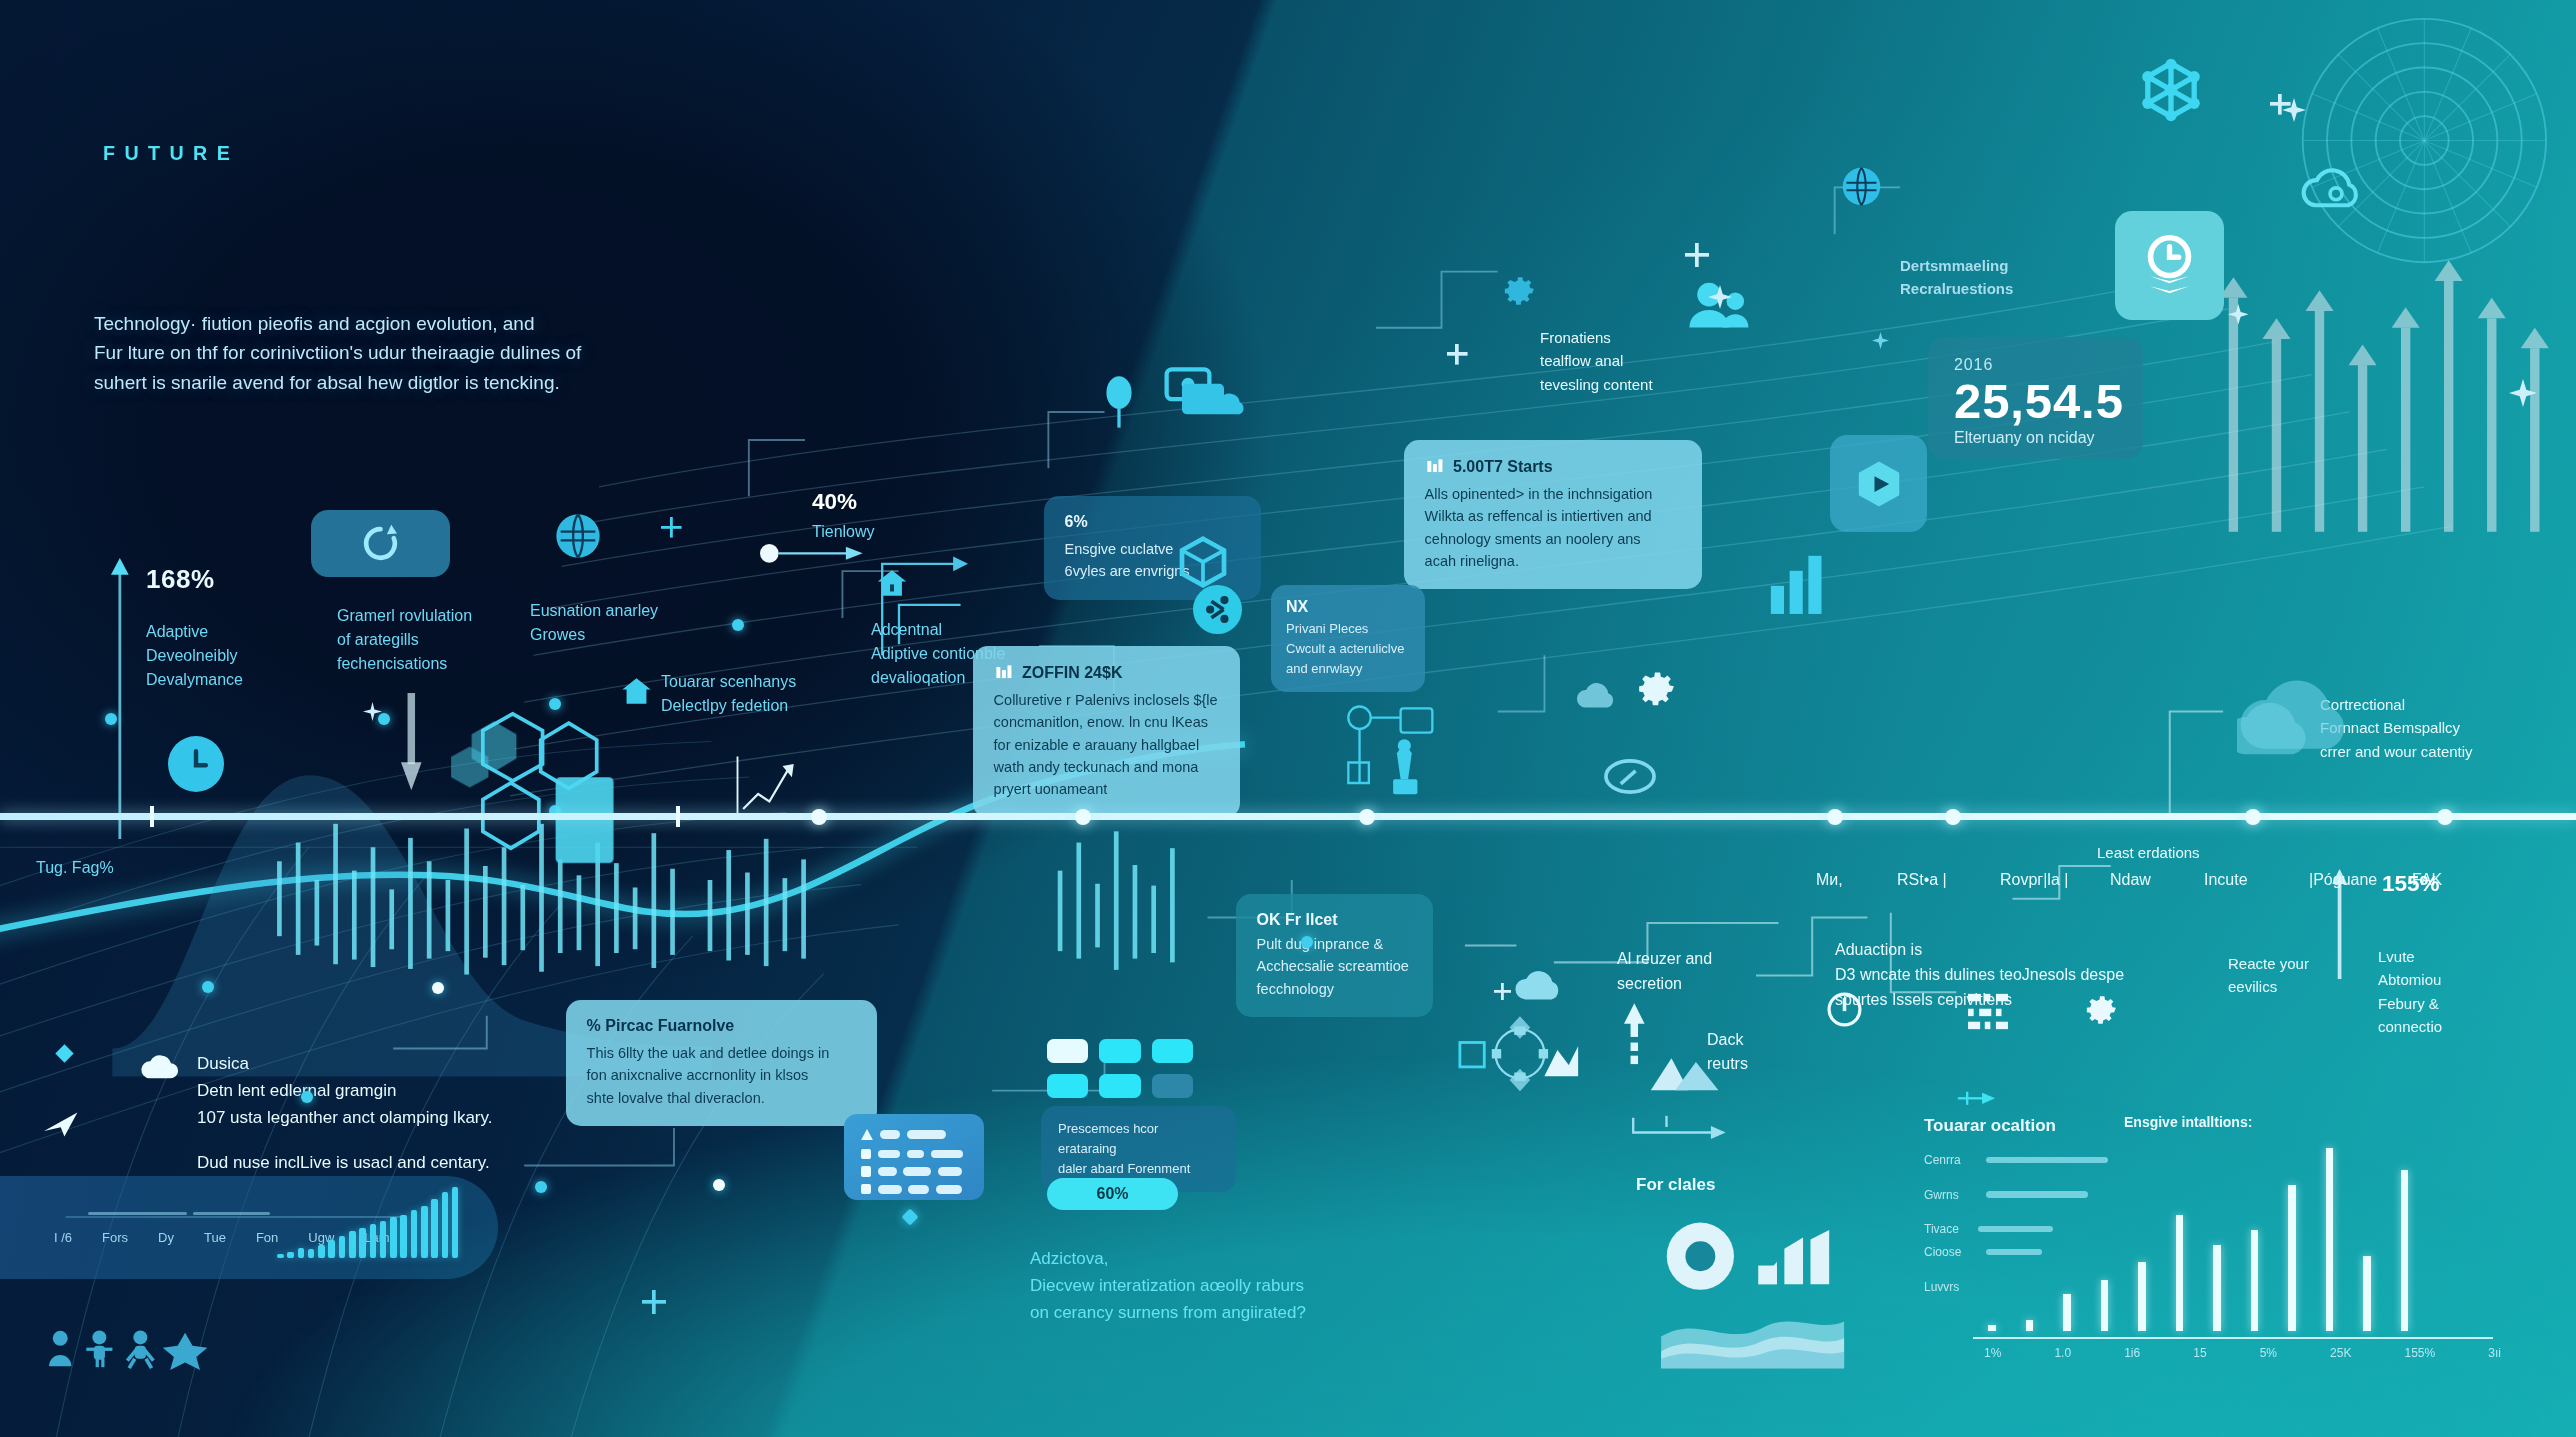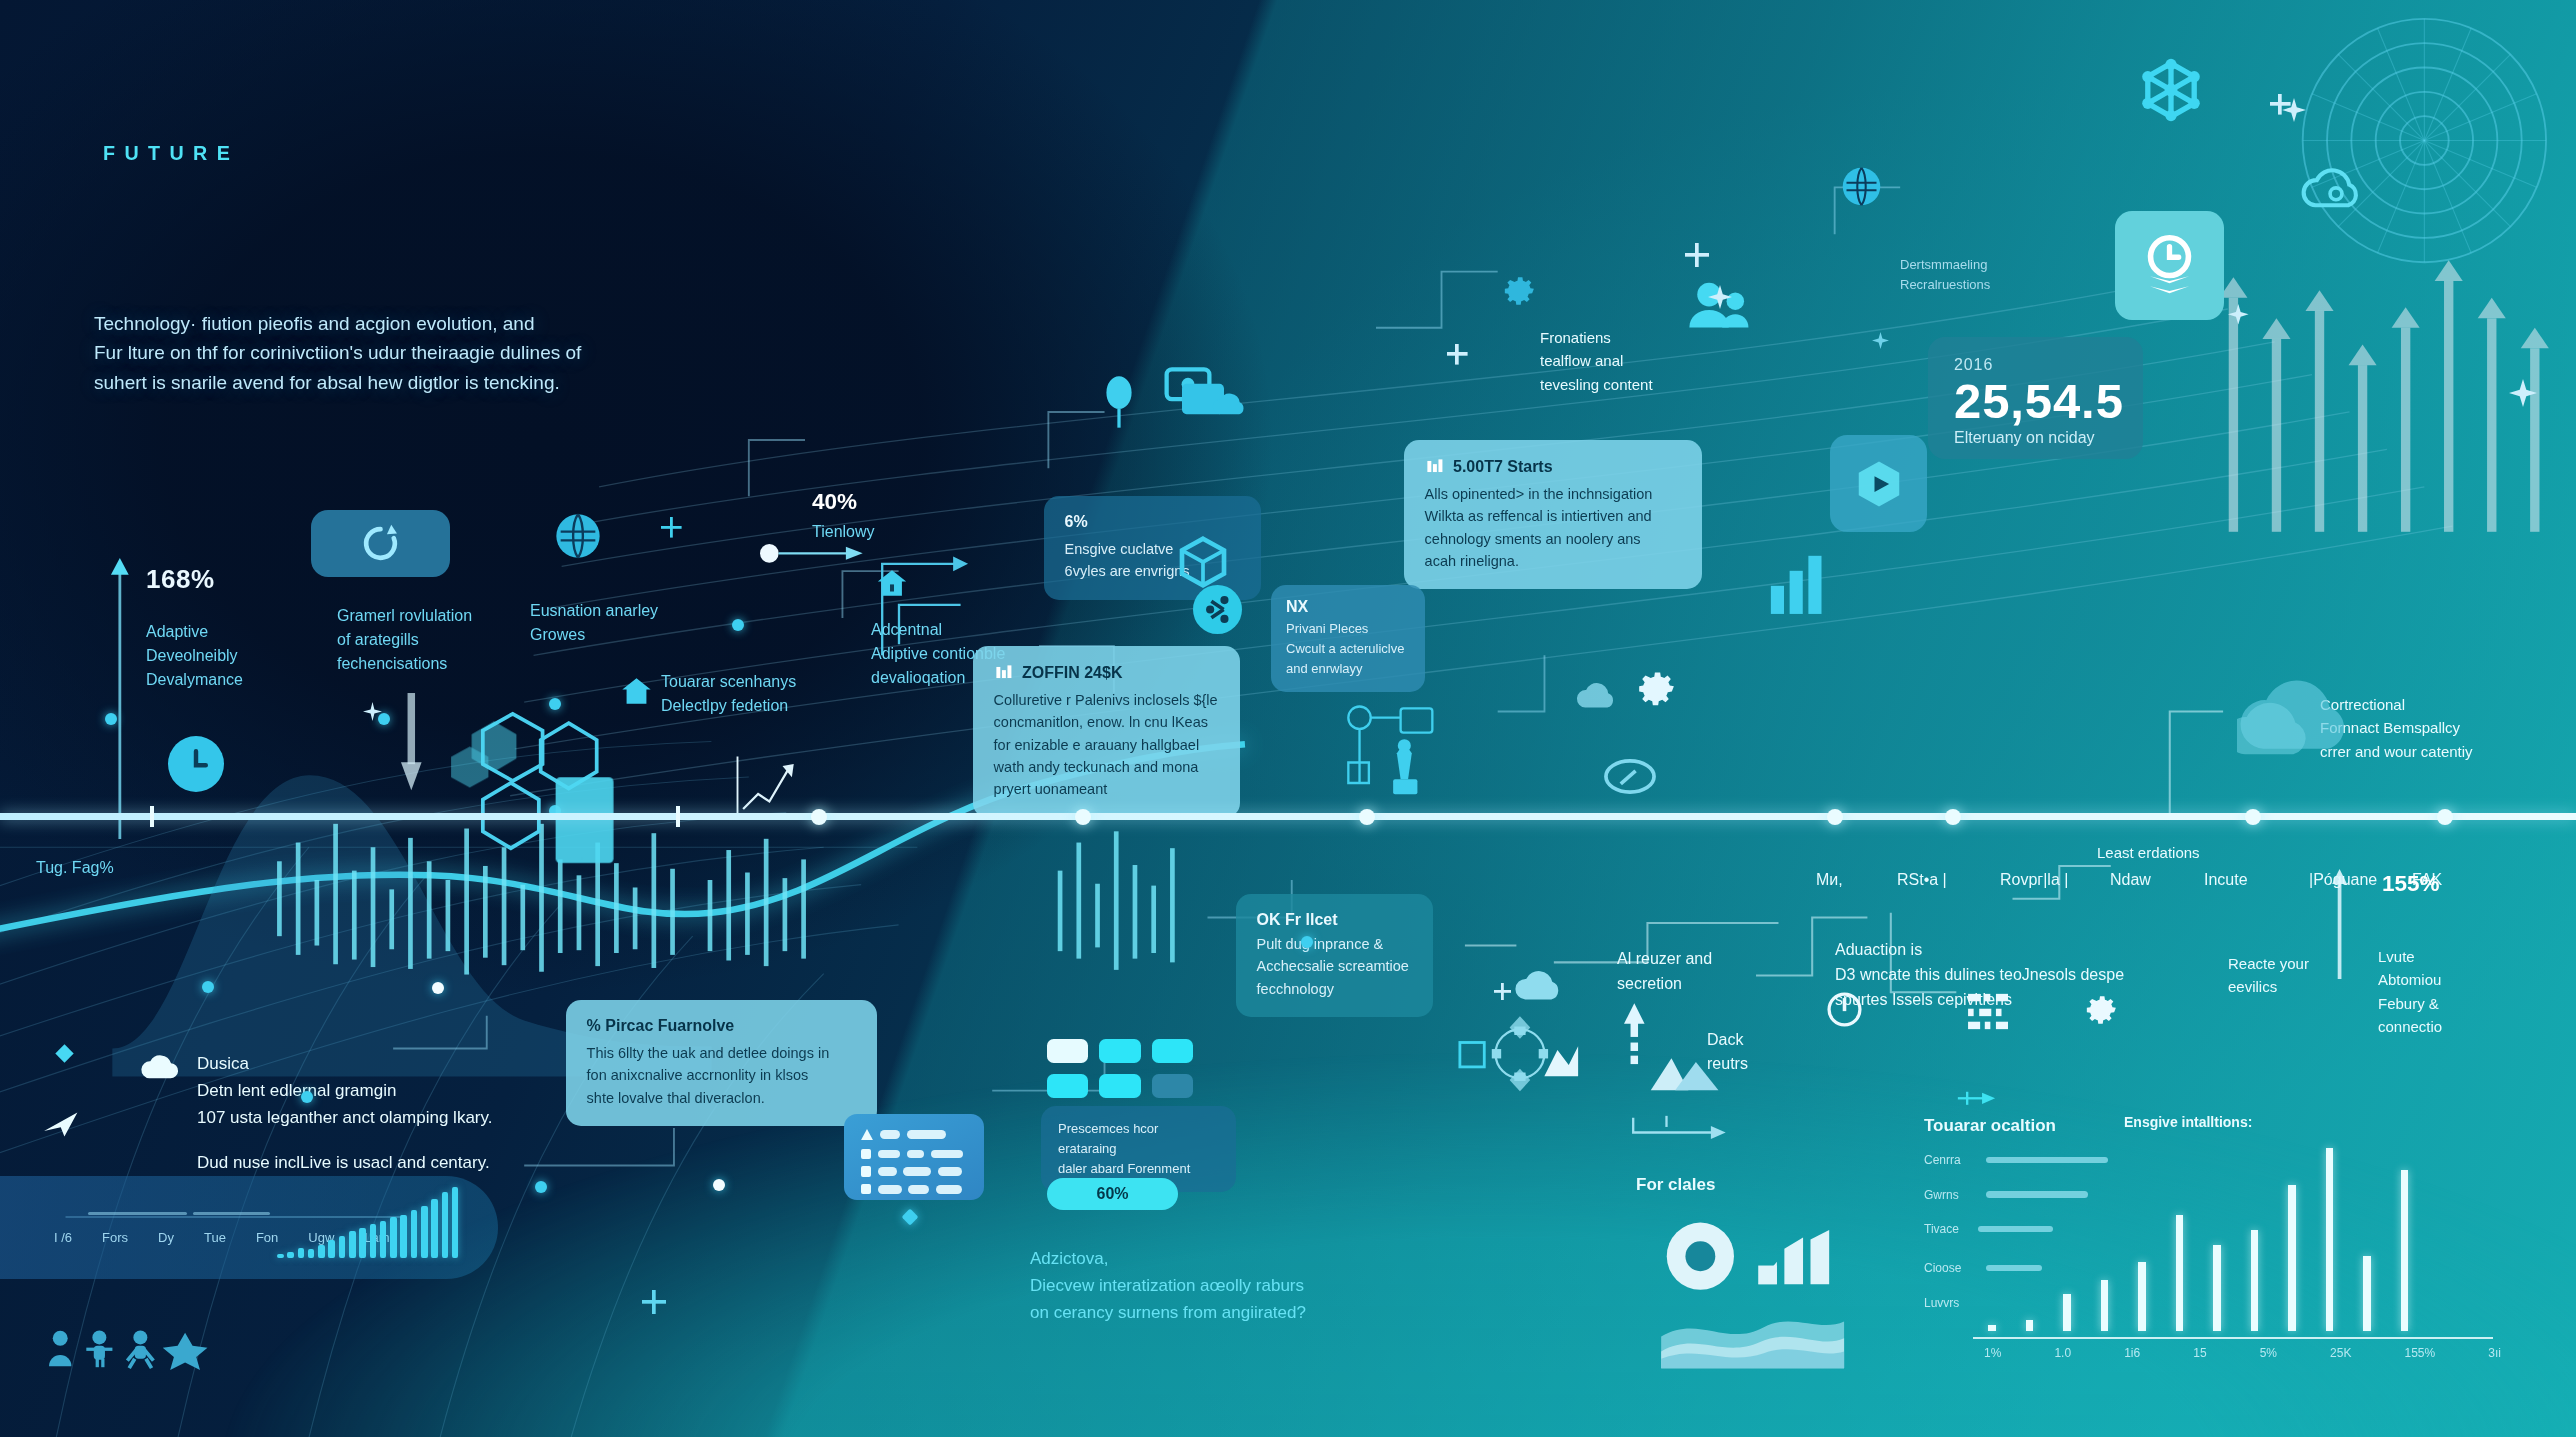--- a/index.html
+++ b/index.html
@@ -28,21 +28,21 @@
   svg.mesh{position:absolute;left:0;top:0;overflow:visible;}
 
   
   .kicker{color:#4fe2f5;font-size:19.7px;letter-spacing:9.4px;font-weight:700;}
   .body-copy{color:#bfe9fb;font-size:19px;line-height:1.55;font-weight:400;
              text-shadow:0 0 17px rgba(60,180,220,.35);}
   .ann{color:#6fd8f4;font-size:16px;line-height:1.5;}
   .ann-w{color:#dff4ff;font-size:16px;line-height:1.5;}
   .pct{color:#eaf8ff;font-size:26px;font-weight:700;letter-spacing:0.5px;}
   .pct-sm{color:#ffffff;font-size:22.5px;font-weight:700;}
-  .tiny{color:#9fe4f6;font-size:13px;line-height:1.5;}
+  .tiny{color:#9fe4f6;font-size:15px;line-height:1.5;font-weight:bold;}
   .white-soft{color:#e8fbff;}
 
   
   .callout{border-radius:15px;padding:17px 20.6px;box-sizing:border-box;}
   .callout .co-title{font-size:16px;font-weight:700;color:#eaf9ff;margin-bottom:6.6px;display:flex;align-items:center;gap:9.4px;}
   .callout .co-body{font-size:14.5px;line-height:1.55;color:#e2f6ff;opacity:.95;}
   .co-lt{background:rgba(126,212,234,.88);}
   .co-lt .co-title,.co-lt .co-body{color:#07344a;}
   .co-md{background:rgba(46,140,178,.82);}
   .co-dk{background:rgba(27,110,150,.72);}
@@ -796,21 +796,21 @@
     <div class="white-soft" style="font-size:17px;font-weight:700;margin-bottom:17px;">Touarar ocaltion</div>
     <div id="hb-rows">
         <div style="display: flex; align-items: center; gap: 13px; margin-bottom: 20.6px;">
           <span class="hb-lab" style="width: 49px;">Cenrra</span>
           <div class="hb-bar" style="width: 122px;"></div>
         </div>
         <div style="display: flex; align-items: center; gap: 13px; margin-bottom: 20.6px;">
           <span class="hb-lab" style="width: 49px;">Gwrns</span>
           <div class="hb-bar" style="width: 102px;"></div>
         </div>
-        <div style="display: flex; align-items: center; gap: 5px; margin-bottom: 25px;">
+        <div style="display: flex; align-items: center; gap: 5px; margin-bottom: 9px;">
           <span class="hb-lab" style="width: 49px;">Tivace</span>
           <div class="hb-bar" style="width: 75px;"></div>
         </div>
         <div style="display: flex; align-items: center; gap: 13px; margin-bottom: 20.6px;">
           <span class="hb-lab" style="width: 49px;">Cioose</span>
           <div class="hb-bar" style="width: 56px;"></div>
         </div>
         <div style="display: flex; align-items: center; gap: 13px; margin-bottom: 20.6px;">
           <span class="hb-lab" style="width: 49px;">Luvvrs</span>
           <div class="hb-bar" style="width: 0px;"></div>

